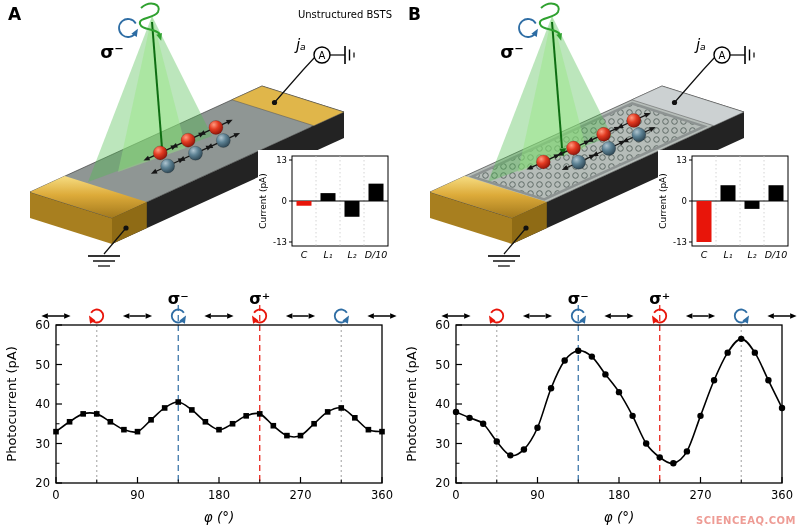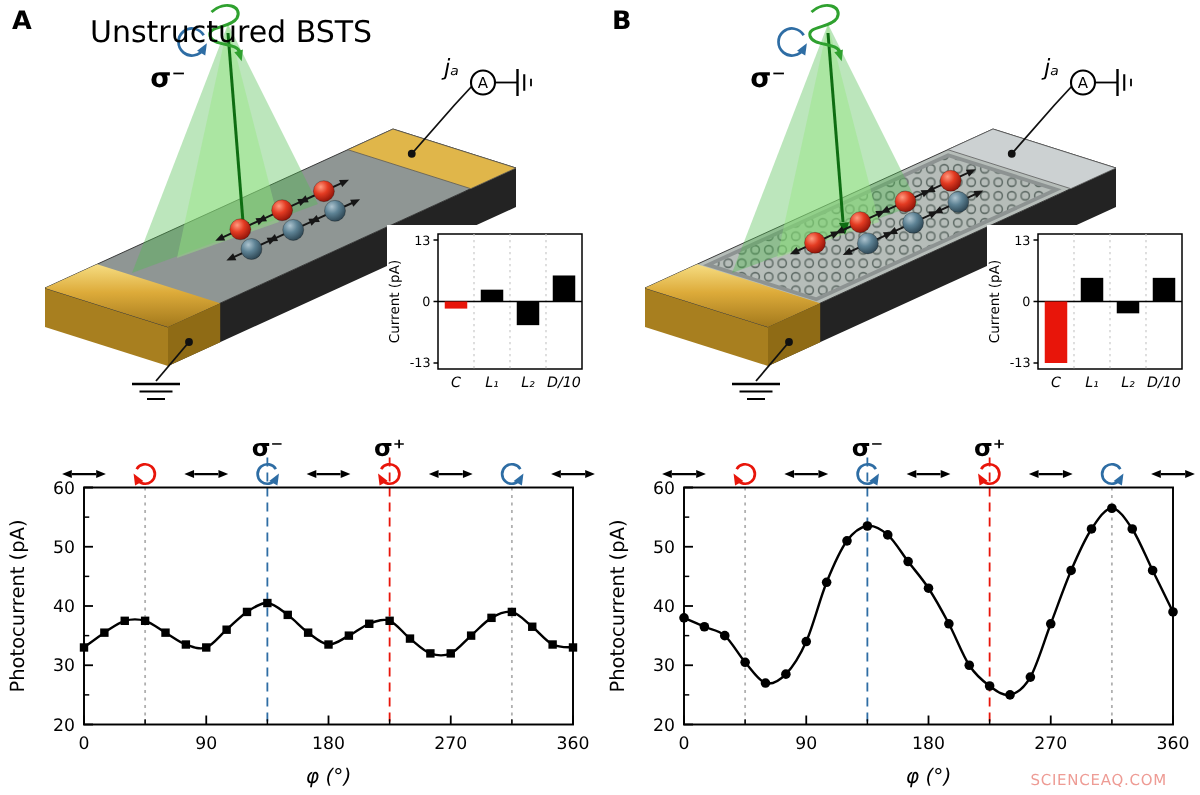--- a/index.html
+++ b/index.html
@@ -1,25 +1,25 @@
 <!DOCTYPE html>
 <html><head>
 <meta charset="utf-8">
 <style>
   html,body{margin:0;padding:0;background:#fff;}
   .fig{position:relative;width:800px;height:530px;background:#fff;font-family:"DejaVu Sans",sans-serif;overflow:hidden;}
   .panel{position:absolute;top:0;width:400px;height:530px;}
   #panelA{left:0;}
   #panelB{left:400px;}
   .letter{position:absolute;top:4px;left:8px;font-size:17px;font-weight:700;color:#000;z-index:4;}
-  .ptitle{position:absolute;top:9px;left:60px;right:8px;text-align:left;font-size:20px;color:#000;z-index:4;}
+  .ptitle{position:absolute;top:9px;left:60px;right:8px;text-align:right;font-size:10px;color:#000;z-index:4;}
   .illus{position:absolute;top:0;left:0;}
   .inset{position:absolute;top:150px;left:258px;z-index:3;}
   .plot{position:absolute;top:285px;left:0;}
-  .watermark{position:absolute;right:22px;bottom:4px;font-size:10px;color:#ee9c95;letter-spacing:.5px;z-index:6;}
+  .watermark{position:absolute;right:4px;bottom:4px;font-size:10px;color:#ee9c95;letter-spacing:.5px;z-index:6;font-weight:bold;}
   svg text{font-family:"DejaVu Sans",sans-serif;fill:#000;}
   .axis-ylab{font-size:13px;}
   .axis-xlab{font-size:13.5px;font-style:italic;}
 </style>
 </head>
 <body>
 
 <div class="fig">
 
   <section class="panel" id="panelA">

